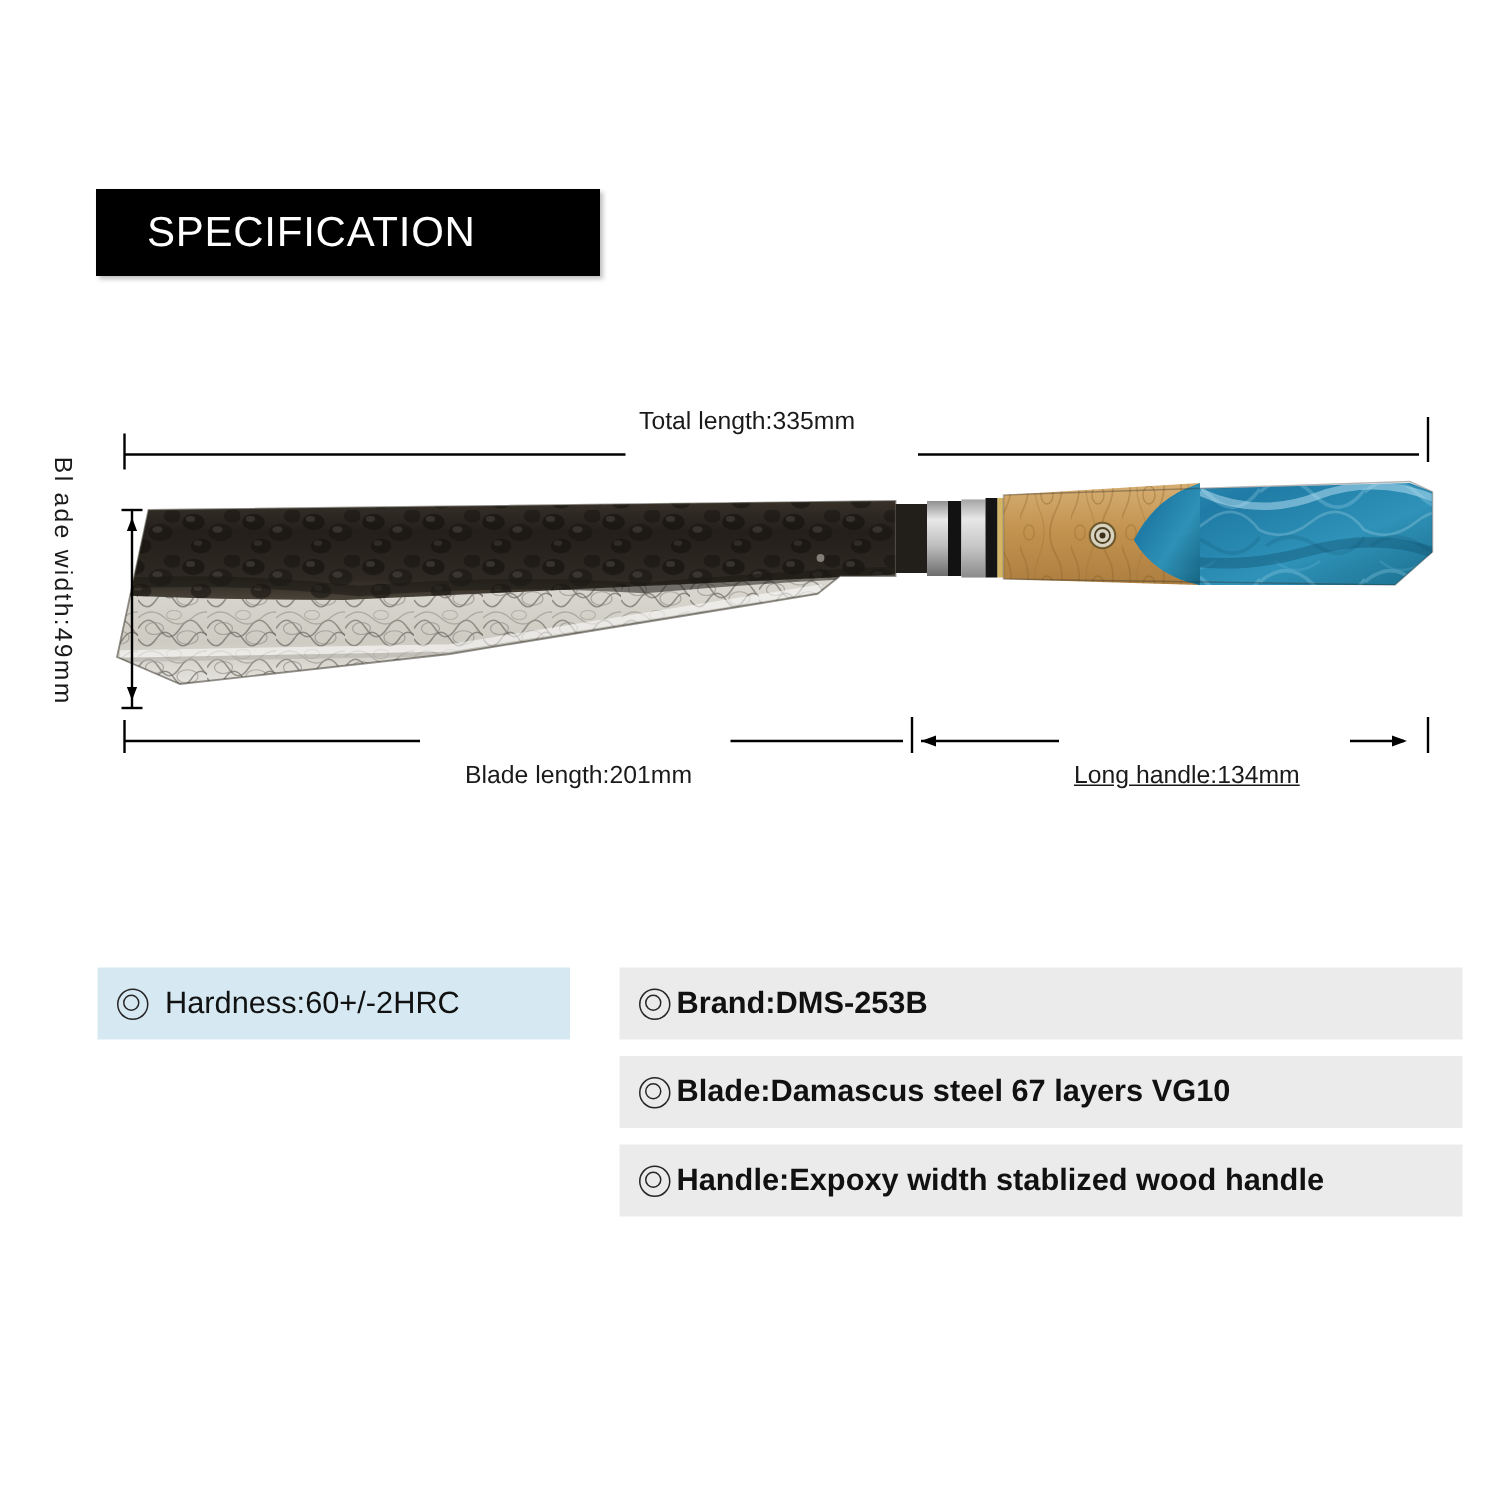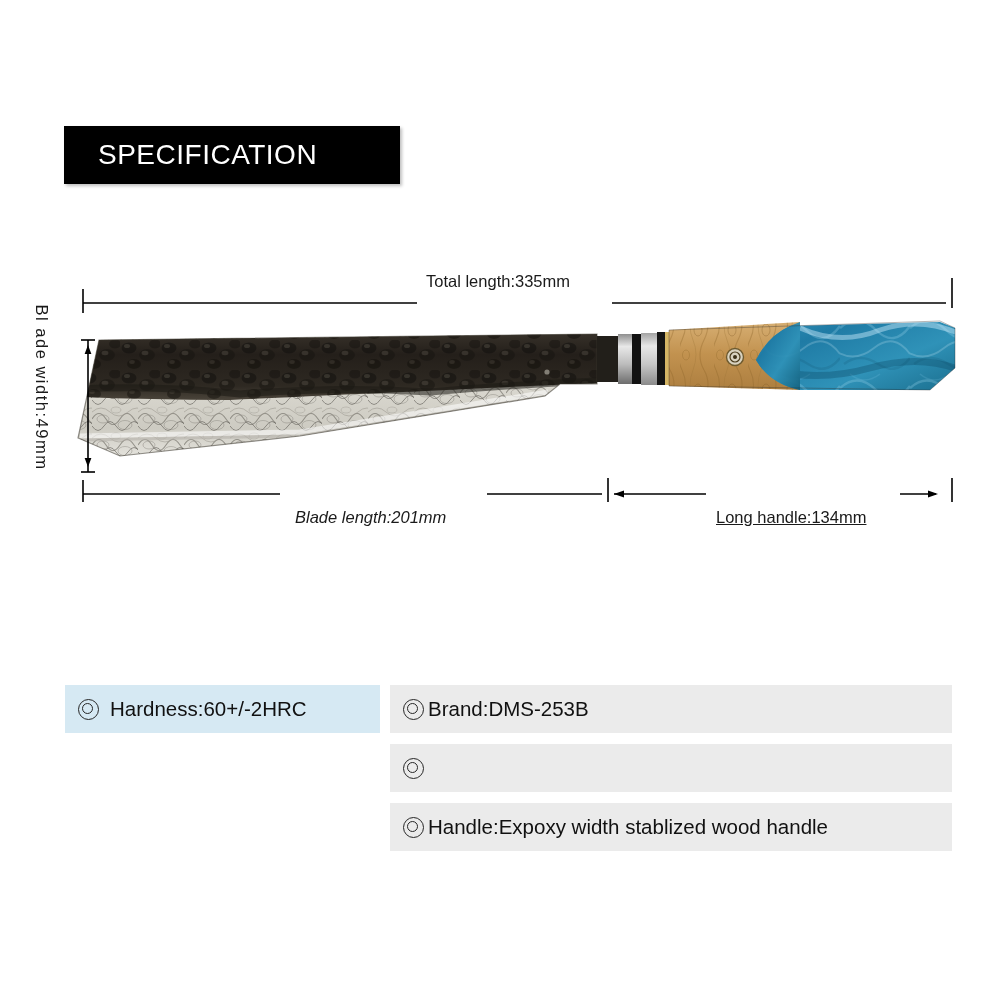--- a/index.html
+++ b/index.html
@@ -51,23 +51,22 @@
     position: absolute;
     font-size: 16.5px;
     color: #1a1a1a;
     white-space: nowrap;
   }
   #total-length-label {
     left: 426px;
     top: 22px;
   }
   #blade-length-label {
-    left: 295px;
+    left: 310px;
     top: 258px;
-    font-style: italic;
   }
   #handle-length-label {
     left: 716px;
     top: 258px;
     text-decoration: underline;
   }
   #blade-width-label {
     left: -44px;
     top: 128px;
     width: 170px;
@@ -88,24 +87,23 @@
   
   .spec-table {
     position: absolute;
     left: 0;
     top: 645px;
     width: 1000px;
   }
   .spec-col {
     position: absolute;
     top: 0;
-    margin-top: 40px;
   }
   .spec-col-left { left: 65px; width: 315px; }
-  .spec-col-right { left: 390px; width: 562px; }
+  .spec-col-right { left: 413px; width: 562px; font-weight: bold; }
 
   .spec-row {
     height: 48px;
     margin-bottom: 11px;
     display: flex;
     align-items: center;
     padding-left: 13px;
     box-sizing: border-box;
   }
   .spec-col-left .spec-row { background: #d6e9f3; }
@@ -415,19 +413,20 @@
     </div>
   </div>
 
   <div class="spec-col spec-col-right">
     <div class="spec-row">
       <span class="bullet"></span>
       <span class="spec-text">Brand:DMS-253B</span>
     </div>
     <div class="spec-row">
       <span class="bullet"></span>
+      <span class="spec-text">Blade:Damascus steel 67 layers VG10</span>
     </div>
     <div class="spec-row">
       <span class="bullet"></span>
       <span class="spec-text">Handle:Expoxy width stablized wood handle</span>
     </div>
   </div>
 </div>
 
 </body></html>

